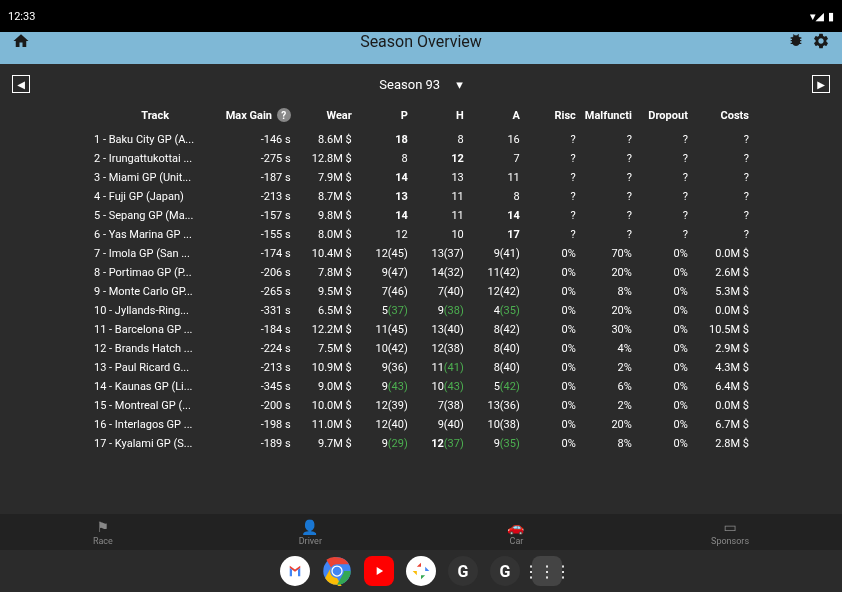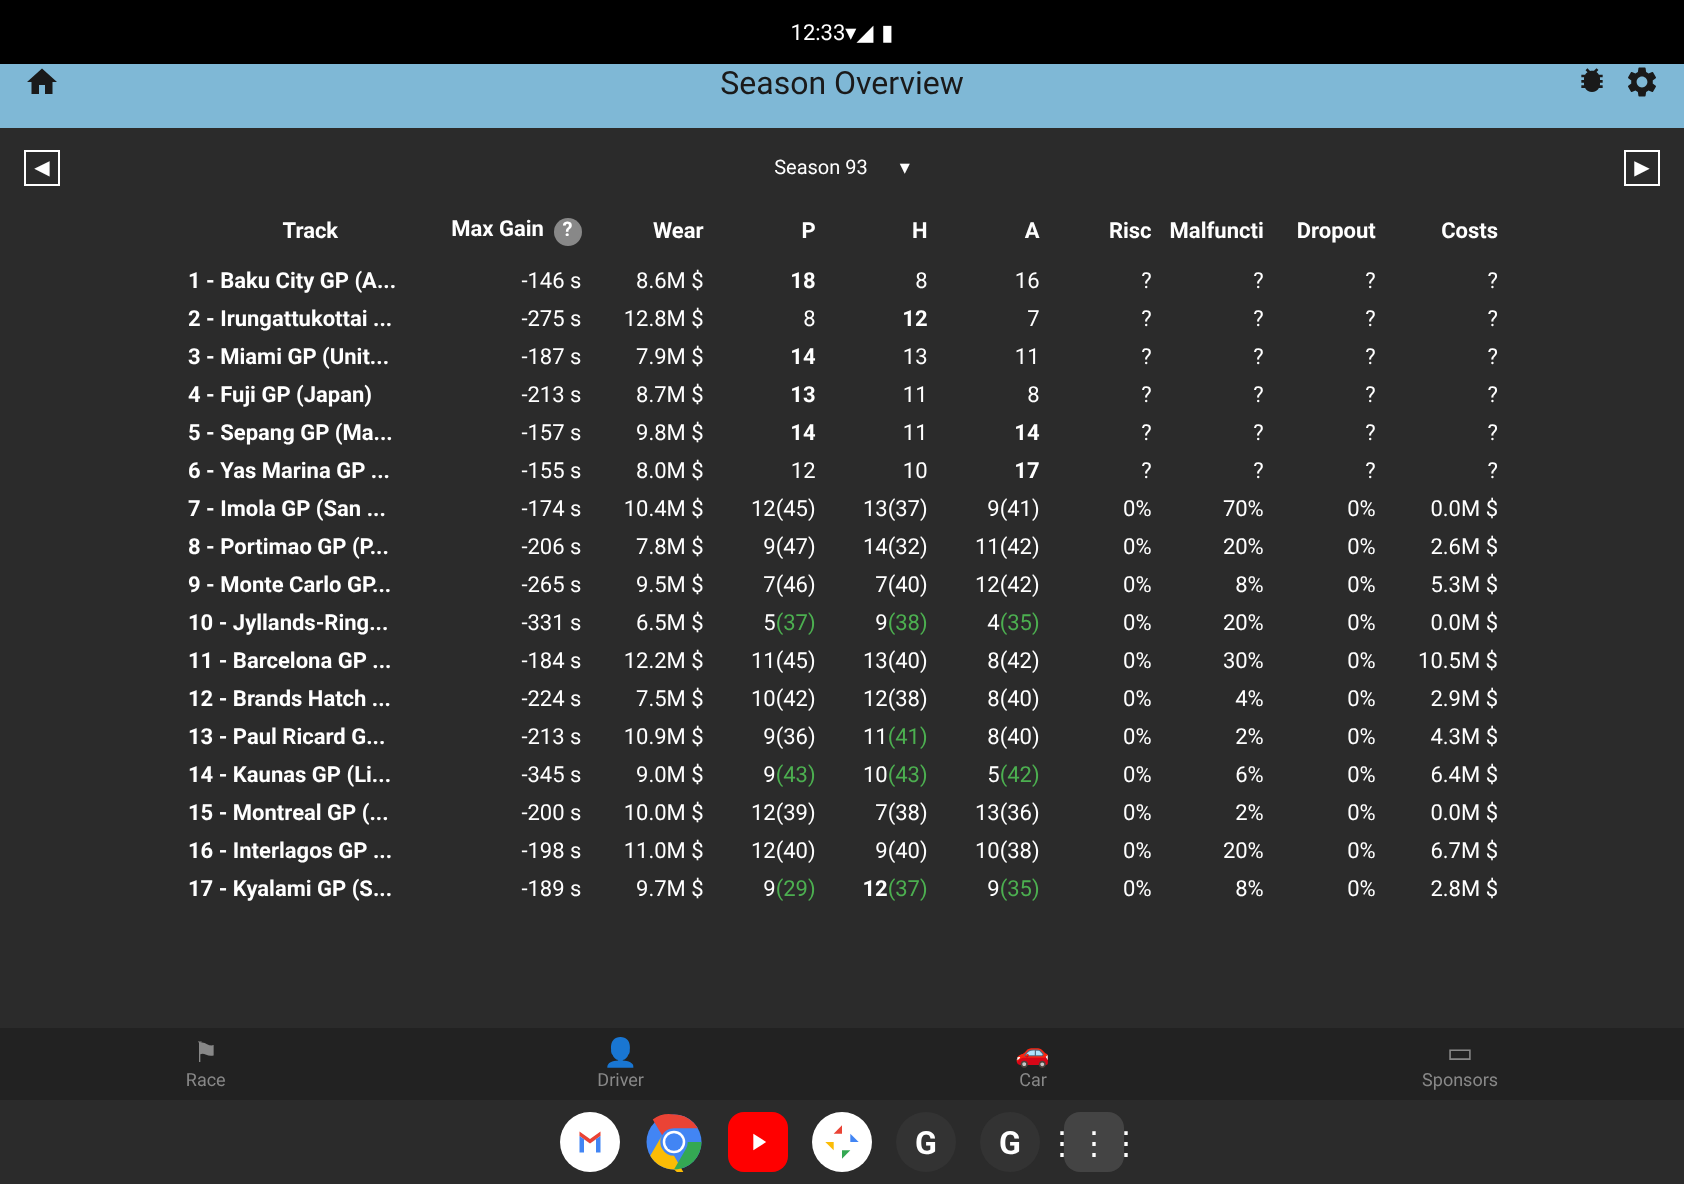--- a/index.html
+++ b/index.html
@@ -9,21 +9,21 @@
   font-family: Roboto, Arial, sans-serif;
   color: #fff;
   overflow: hidden;
   position: relative;
 }
 .status-bar {
   height: 20px;
   background: #000;
   display: flex;
   align-items: center;
-  justify-content: center;
+  justify-content: space-between;
   padding: 16px 8px;
   font-size: 11px;
 }
 .status-right { display: flex; gap: 4px; align-items: center; }
 .header {
   height: 32px;
   background: #7fb8d6;
   display: flex;
   align-items: flex-start;
   padding: 0 12px;
@@ -54,21 +54,21 @@
   display: flex;
   align-items: center;
   justify-content: center;
   font-size: 10px;
   cursor: pointer;
 }
 .season-label {
   position: absolute;
   left: 50%;
   transform: translateX(-50%);
-  font-size: 10px;
+  font-size: 13px;
   display: flex;
   align-items: center;
   gap: 16px;
 }
 .table-container {
   padding: 0 89px 0 90px;
 }
 table {
   width: 100%;
   border-collapse: collapse;
@@ -81,21 +81,21 @@
   white-space: nowrap;
 }
 th:first-child { text-align: center; }
 td {
   text-align: right;
   padding: 3px 4px;
   white-space: nowrap;
 }
 td:first-child {
   text-align: left;
-  font-weight: bold;
+  font-weight: normal;
   max-width: 120px;
   overflow: hidden;
   text-overflow: ellipsis;
 }
 .bold { font-weight: bold; }
 .green { color: #4caf50; }
 .help-circle {
   display: inline-flex;
   width: 14px; height: 14px;
   border-radius: 50%;

